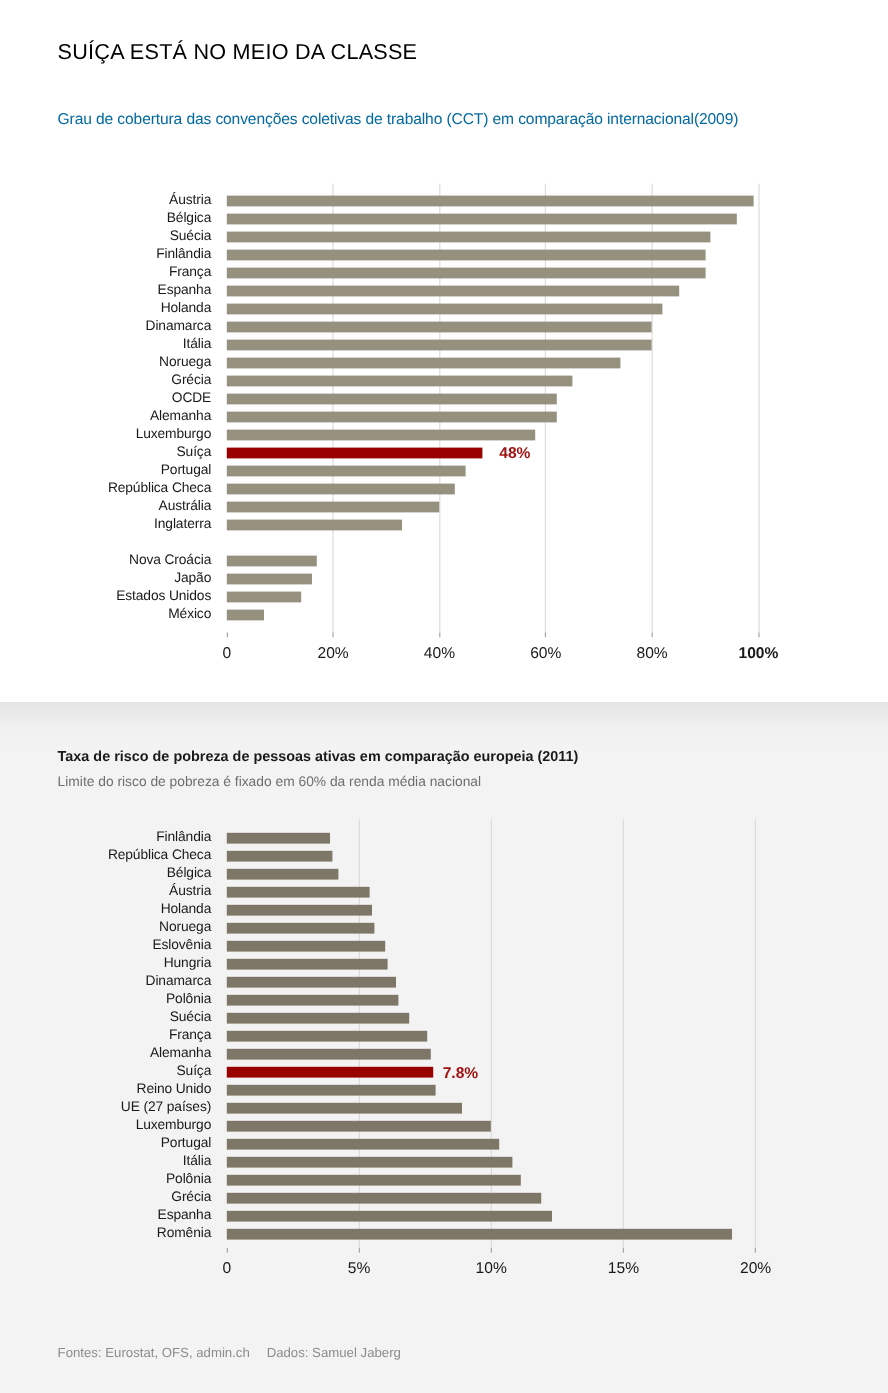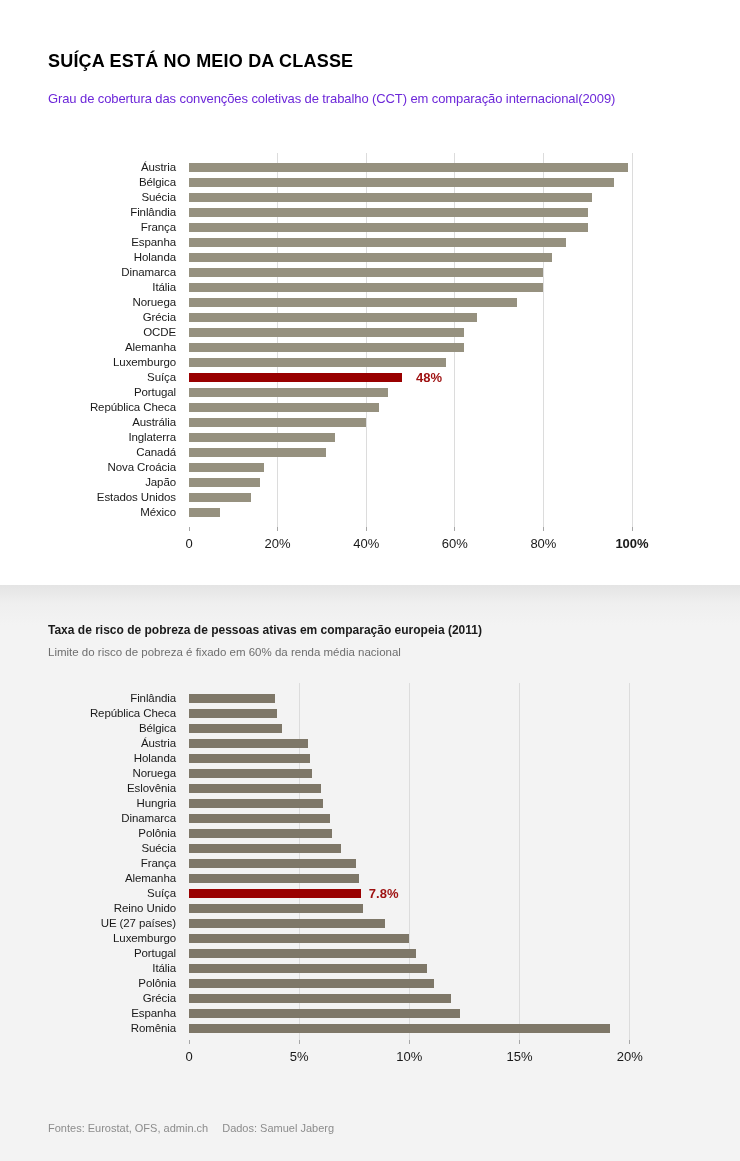--- a/index.html
+++ b/index.html
@@ -1,23 +1,23 @@
 <!DOCTYPE html>
 <html><head>
 <meta charset="utf-8">
 <style>
   html,body{margin:0;padding:0;}
   body{width:740px;height:1161px;font-family:"Liberation Sans",sans-serif;background:#fff;}
   .page{position:relative;width:740px;height:1161px;overflow:hidden;background:#fff;}
   .section-top{position:absolute;left:0;top:0;width:740px;height:585px;background:#ffffff;}
   .section-bottom{position:absolute;left:0;top:585px;width:740px;height:576px;
     background:linear-gradient(#e4e4e4 0px,#efefef 18px,#f3f3f3 40px);}
-  .page-title{position:absolute;left:48px;top:51px;margin:0;font-size:18px;font-weight:bold;
+  .page-title{position:absolute;left:48px;top:33px;margin:0;font-size:18px;font-weight:normal;
     color:#000;letter-spacing:0.2px;}
-  .chart1-title{position:absolute;left:48px;top:91px;font-size:13px;color:#6d28d9;letter-spacing:-0.1px;}
+  .chart1-title{position:absolute;left:48px;top:91px;font-size:13px;color:#0369a1;letter-spacing:-0.1px;}
   .chart2-title{position:absolute;left:48px;top:623px;font-size:12px;font-weight:bold;color:#1a1a1a;}
   .chart2-subtitle{position:absolute;left:48px;top:646px;font-size:11.5px;color:#6e6e6e;}
   .chart{position:absolute;left:0;width:740px;}
   .grid{position:absolute;width:1px;top:0;background:#dcdcdc;}
   .row{position:absolute;left:0;width:740px;height:15px;}
   .row-label{position:absolute;left:0;top:0;width:176px;height:15px;line-height:15px;
     text-align:right;font-size:11.5px;color:#1a1a1a;letter-spacing:-0.1px;white-space:nowrap;}
   .bar{position:absolute;top:3px;height:9px;}
   .val-label{position:absolute;top:0;height:15px;line-height:15px;font-size:13px;font-weight:bold;
     color:#9e1010;white-space:nowrap;}
@@ -124,24 +124,20 @@
         <div class="bar" style="left: 189px; width: 190.49px; background: rgb(150, 145, 127);"></div>
       </div>
       <div class="row" style="top: 262px;">
         <div class="row-label">Austrália</div>
         <div class="bar" style="left: 189px; width: 177.2px; background: rgb(150, 145, 127);"></div>
       </div>
       <div class="row" style="top: 277px;">
         <div class="row-label">Inglaterra</div>
         <div class="bar" style="left: 189px; width: 146.19px; background: rgb(150, 145, 127);"></div>
       </div>
-      <div class="row" style="top: 292px;">
-        <div class="row-label">Canadá</div>
-        <div class="bar" style="left: 189px; width: 137.33px; background: rgb(150, 145, 127);"></div>
-      </div>
       <div class="row" style="top: 307px;">
         <div class="row-label">Nova Croácia</div>
         <div class="bar" style="left: 189px; width: 75.31px; background: rgb(150, 145, 127);"></div>
       </div>
       <div class="row" style="top: 322px;">
         <div class="row-label">Japão</div>
         <div class="bar" style="left: 189px; width: 70.88px; background: rgb(150, 145, 127);"></div>
       </div>
       <div class="row" style="top: 337px;">
         <div class="row-label">Estados Unidos</div>

